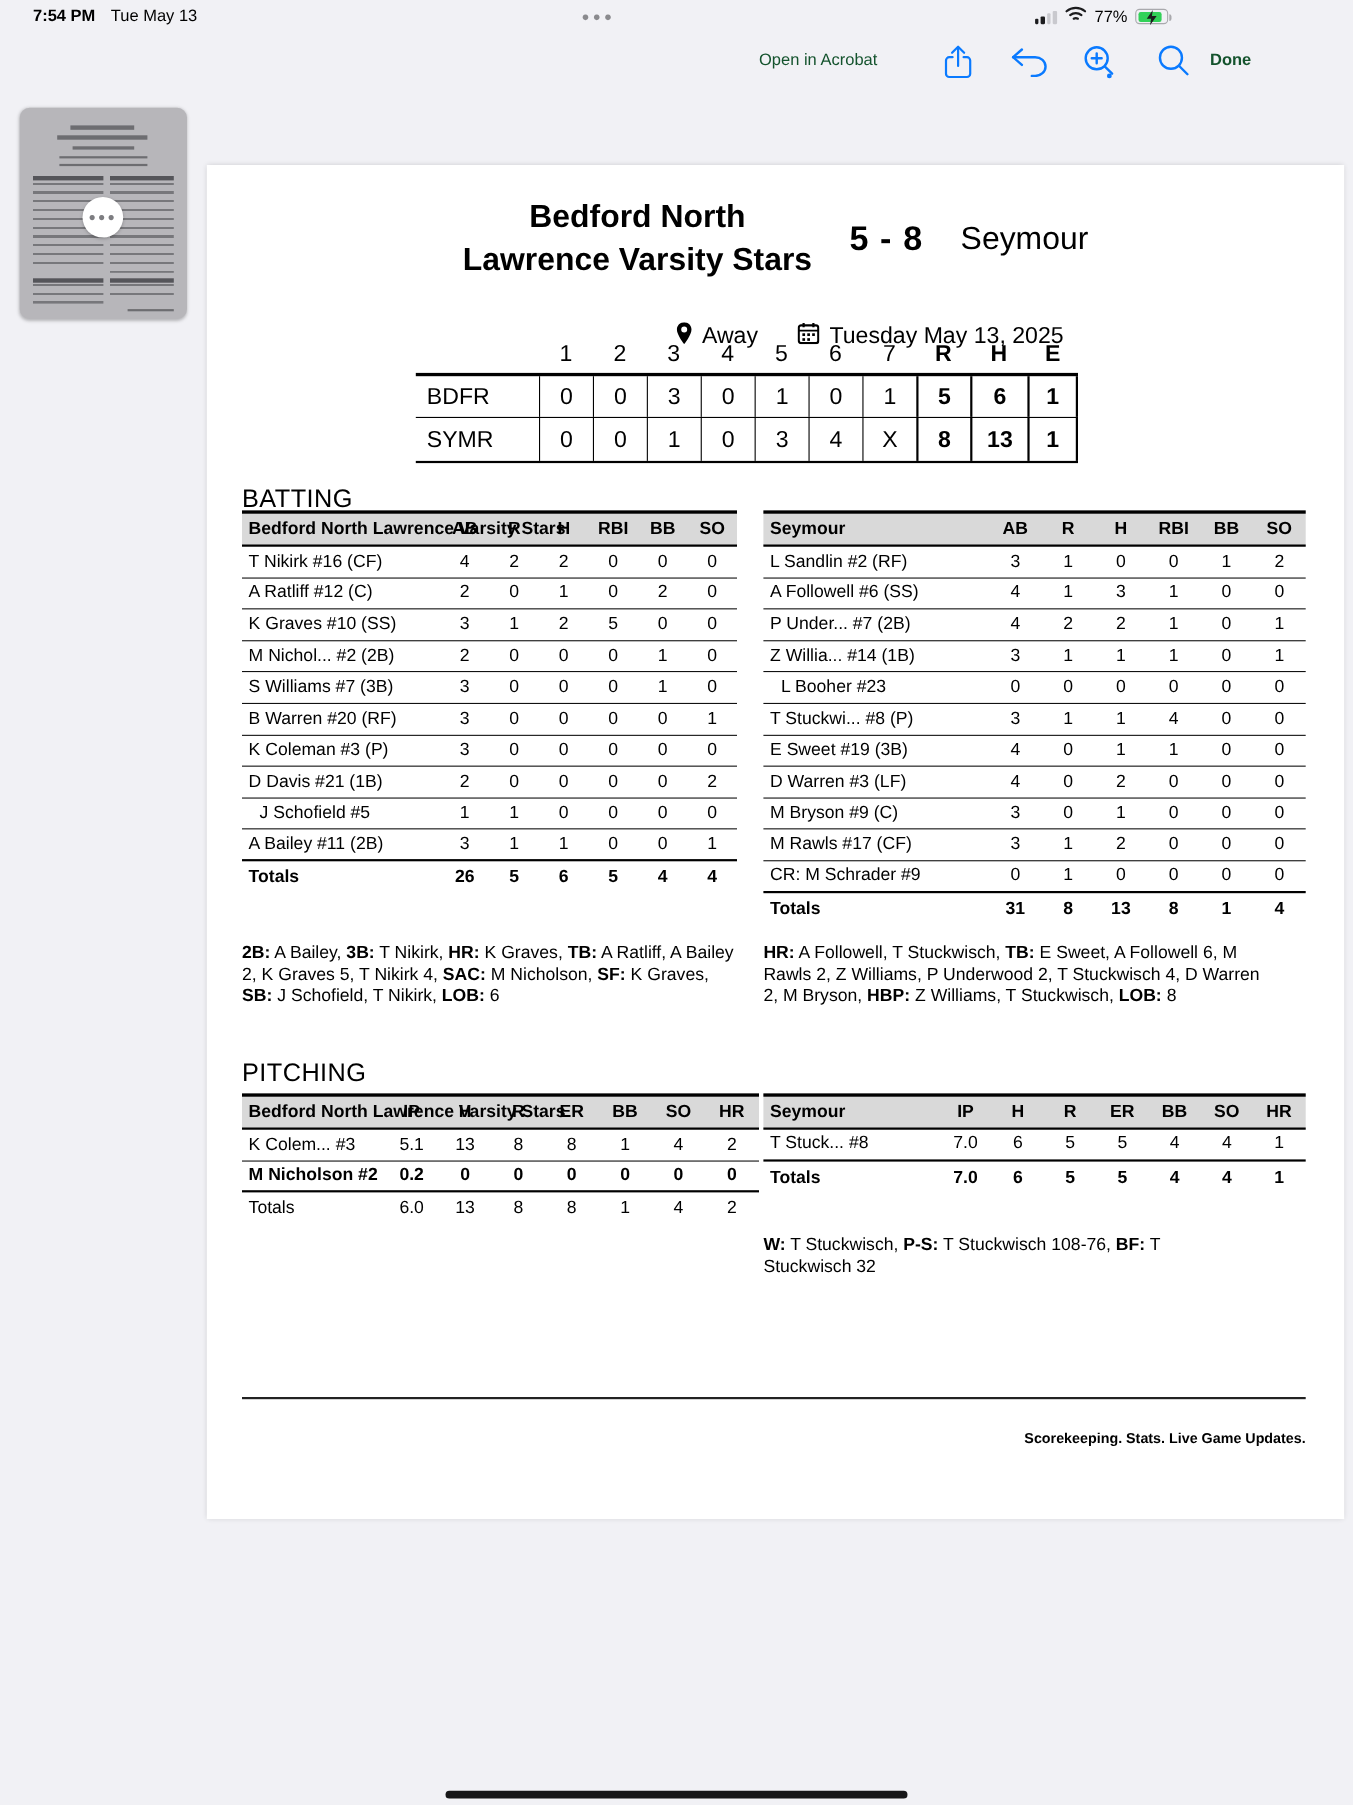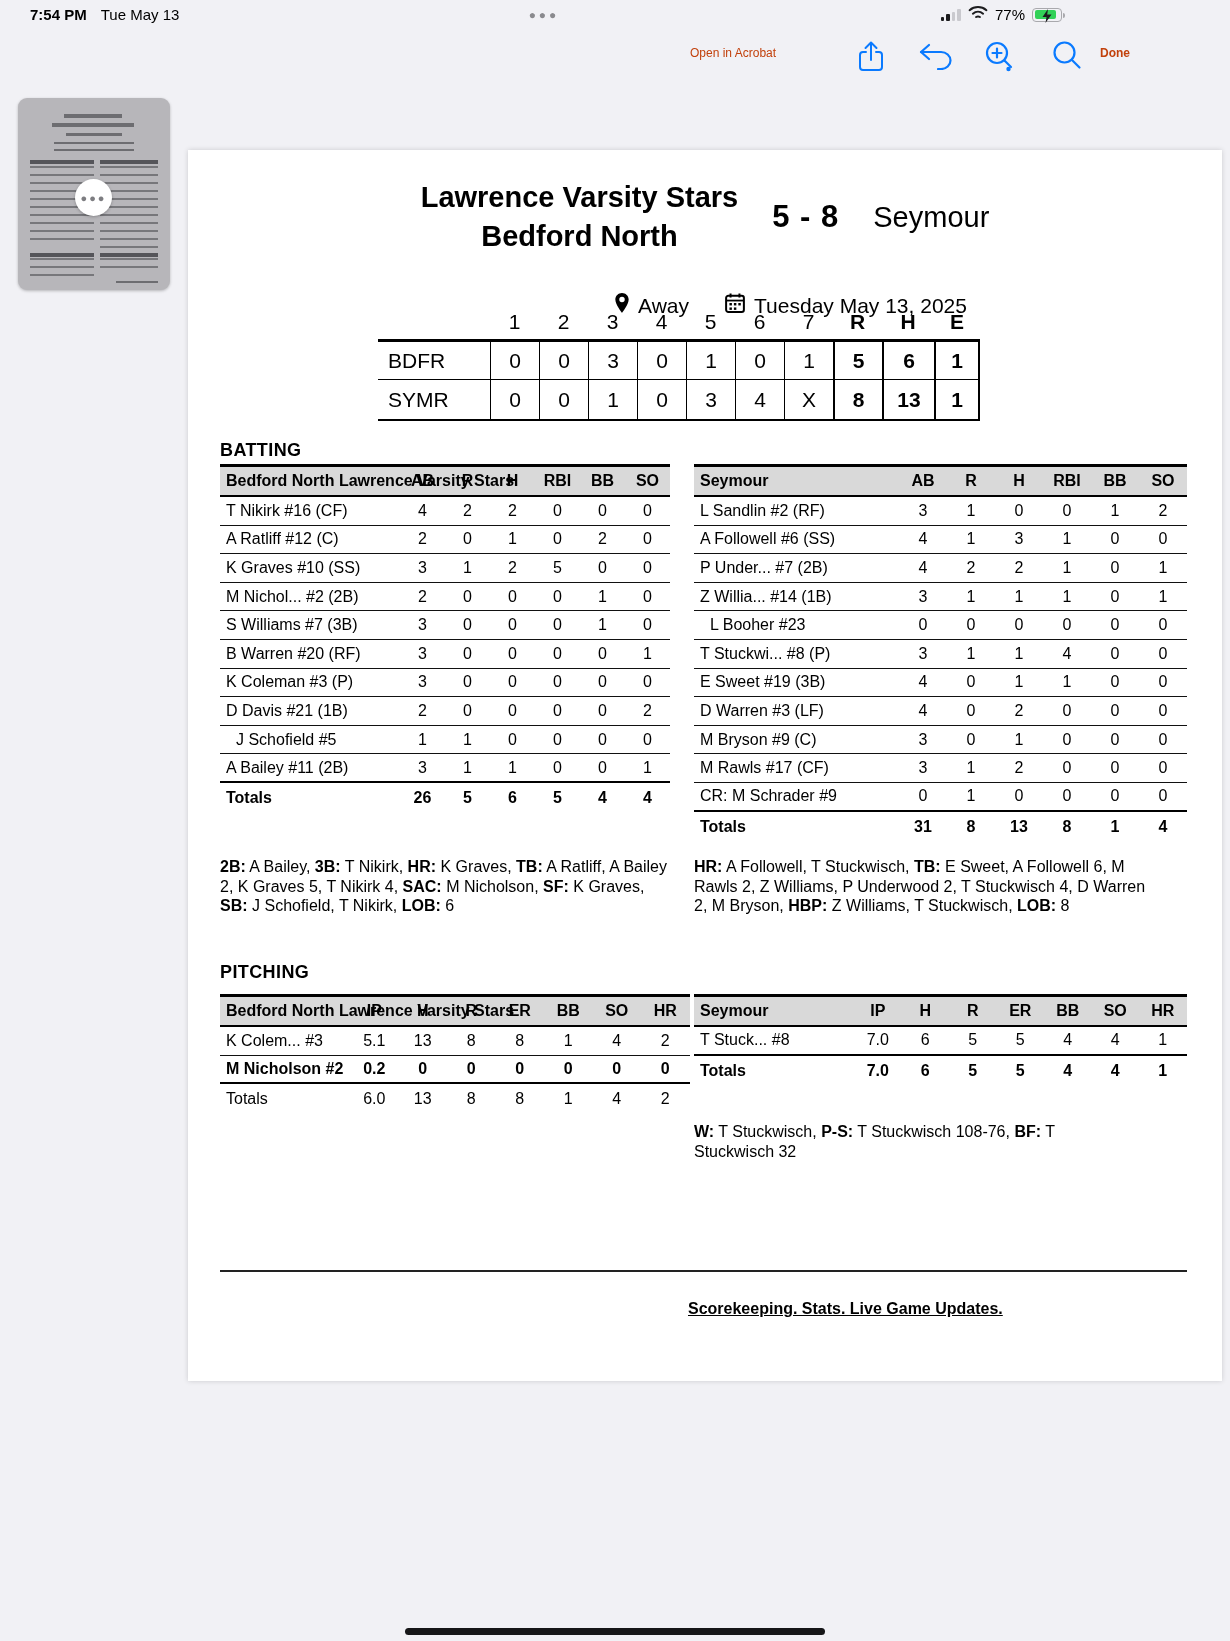--- a/index.html
+++ b/index.html
@@ -25,21 +25,21 @@
   .sb-batt-pct { font-size:15px; font-weight:400; }
   .battery { position:relative; width:30px; height:14px; border:1px solid #a9a9ad; border-radius:4px; }
   .battery .fill { position:absolute; left:1.5px; top:1.5px; bottom:1.5px; width:21px; background:#32d158; border-radius:2px; }
   .battery .nub { position:absolute; right:-4px; top:4px; width:2.5px; height:5.5px; background:#a9a9ad; border-radius:0 2px 2px 0; }
   .battery svg { position:absolute; left:7px; top:-1px; }
   
   .toolbar { position:absolute; top:30px; left:0; width:1230px; height:54px; }
   .tb-file { position:absolute; left:28px; top:13px; display:flex; align-items:center; gap:10px; }
   .tb-filename { font-size:17.5px; font-weight:700; color:#000; }
   .tb-chev { width:22px; height:22px; border-radius:50%; background:#dfdfe3; display:flex; align-items:center; justify-content:center; }
-  .tb-link { position:absolute; top:16px; font-size:12px; color:#c2410c; }
+  .tb-link { position:absolute; top:16px; font-size:15px; color:#14532d; }
   .tb-open { left:690px; }
   .tb-done { left:1100px; font-weight:700; }
   .tb-icon { position:absolute; top:10px; }
   .tb-share { left:858px; } .tb-undo { left:918px; } .tb-zoom { left:984px; } .tb-search { left:1052px; }
   
   .thumb { position:absolute; left:18px; top:98px; width:152px; height:192px; background:#b7b6ba; border-radius:9px; box-shadow:0 1px 3px rgba(0,0,0,.25); }
   .th-line { position:absolute; background:#6d6d71; }
   .th-stripes { position:absolute; background:repeating-linear-gradient(180deg,#77777b 0 2px,transparent 2px 8px); }
   .th-hdrbar { position:absolute; height:4px; background:#55555a; }
   .th-menu { position:absolute; left:57px; top:81px; width:37px; height:37px; border-radius:50%; background:#fff; box-shadow:0 1px 3px rgba(0,0,0,.25); display:flex; align-items:center; justify-content:center; color:#7d7d81; font-size:11px; letter-spacing:2px; }
@@ -57,21 +57,21 @@
   .lsrow.lshdr { height:34px; }
   .lsrow.team1 { border-top:3px solid #000; border-bottom:1.5px solid #000; height:41px; }
   .lsrow.team2 { border-bottom:2px solid #000; height:41px; }
   .ls-h, .ls-num, .ls-lab { display:flex; align-items:center; justify-content:center; }
   .ls-lab { justify-content:flex-start; padding-left:10px; }
   .ls-num { border-left:1.5px solid #000; }
   .ls-rhe { border-left:2.5px solid #000; font-weight:700; }
   .ls-E { border-right:2.5px solid #000; }
   .ls-bold { font-weight:700; }
   
-  .sec-hd { position:absolute; font-size:18px; font-weight:700; letter-spacing:.4px; }
+  .sec-hd { position:absolute; font-size:23px; font-weight:400; letter-spacing:.4px; }
   
   .stat-table { position:absolute; font-size:16px; }
   .srow { display:grid; align-items:center; }
   .bat-l .srow { grid-template-columns:180px repeat(6,45px); }
   .bat-r .srow { grid-template-columns:205px repeat(6,48px); }
   .pit-l .srow { grid-template-columns:130px repeat(7,48.5px); }
   .pit-r .srow { grid-template-columns:160px repeat(7,47.5px); }
   .srow.hdr { background:#d9d9d9; border-top:3px solid #000; border-bottom:2px solid #000; font-weight:700; height:33px; }
   .srow.plr { border-bottom:1.5px solid #111; height:28.6px; }
   .srow.plr.pre-tot { border-bottom:2.5px solid #000; }
@@ -79,21 +79,21 @@
   .srow.tot.normal { font-weight:400; }
   .srow.bold-row { font-weight:700; }
   .cell-name { padding-left:6px; white-space:nowrap; overflow:visible; min-width:0; }
   .cell-name.sub { padding-left:16px; }
   .cell-num { text-align:center; }
   
   .notes { position:absolute; font-size:16px; line-height:19.5px; }
   .notes b { font-weight:700; }
   
   .pg-divider { position:absolute; left:32px; top:1120px; width:967px; height:1.5px; background:#222; }
-  .pg-footer { position:absolute; left:500px; top:1150px; width:499px; text-align:left; font-size:16px; font-weight:700;text-decoration:underline; }
+  .pg-footer { position:absolute; left:500px; top:1150px; width:499px; text-align:right; font-size:13px; font-weight:700; }
   
   .home-ind { position:absolute; left:405px; top:1628px; width:420px; height:6.5px; border-radius:4px; background:#161618; }
 </style>
 </head>
 <body>
 
 <div class="statusbar">
   <div class="sb-left">
     <span class="sb-time">7:54 PM</span><span class="sb-date">Tue May 13</span>
   </div>
@@ -160,22 +160,22 @@
   <div class="th-stripes" style="left:12px;top:160px;width:64px;height:18px;"></div>
   <div class="th-stripes" style="left:82px;top:160px;width:58px;height:12px;"></div>
   <div class="th-line" style="left:98px;top:183px;width:42px;height:2px;"></div>
   <div class="th-menu">●●●</div>
 </div>
 
 <div class="page">
 
   <div class="title-row">
     <div class="t-away">
+      <div>Bedford North</div>
       <div>Lawrence Varsity Stars</div>
-      <div>Bedford North</div>
     </div>
     <div class="t-score">5 - 8</div>
     <div class="t-home">Seymour</div>
   </div>
 
   <div class="meta-row">
     <span><svg width="14" height="20" viewBox="0 0 12 18">
           <path d="M6 0 C2.7 0 0 2.6 0 5.9 0 10.3 6 18 6 18 S12 10.3 12 5.9 C12 2.6 9.3 0 6 0 Z M6 8.3 A2.45 2.45 0 1 1 6 3.4 A2.45 2.45 0 0 1 6 8.3 Z" fill="#000"></path>
         </svg></span>
     <span>Away</span>

